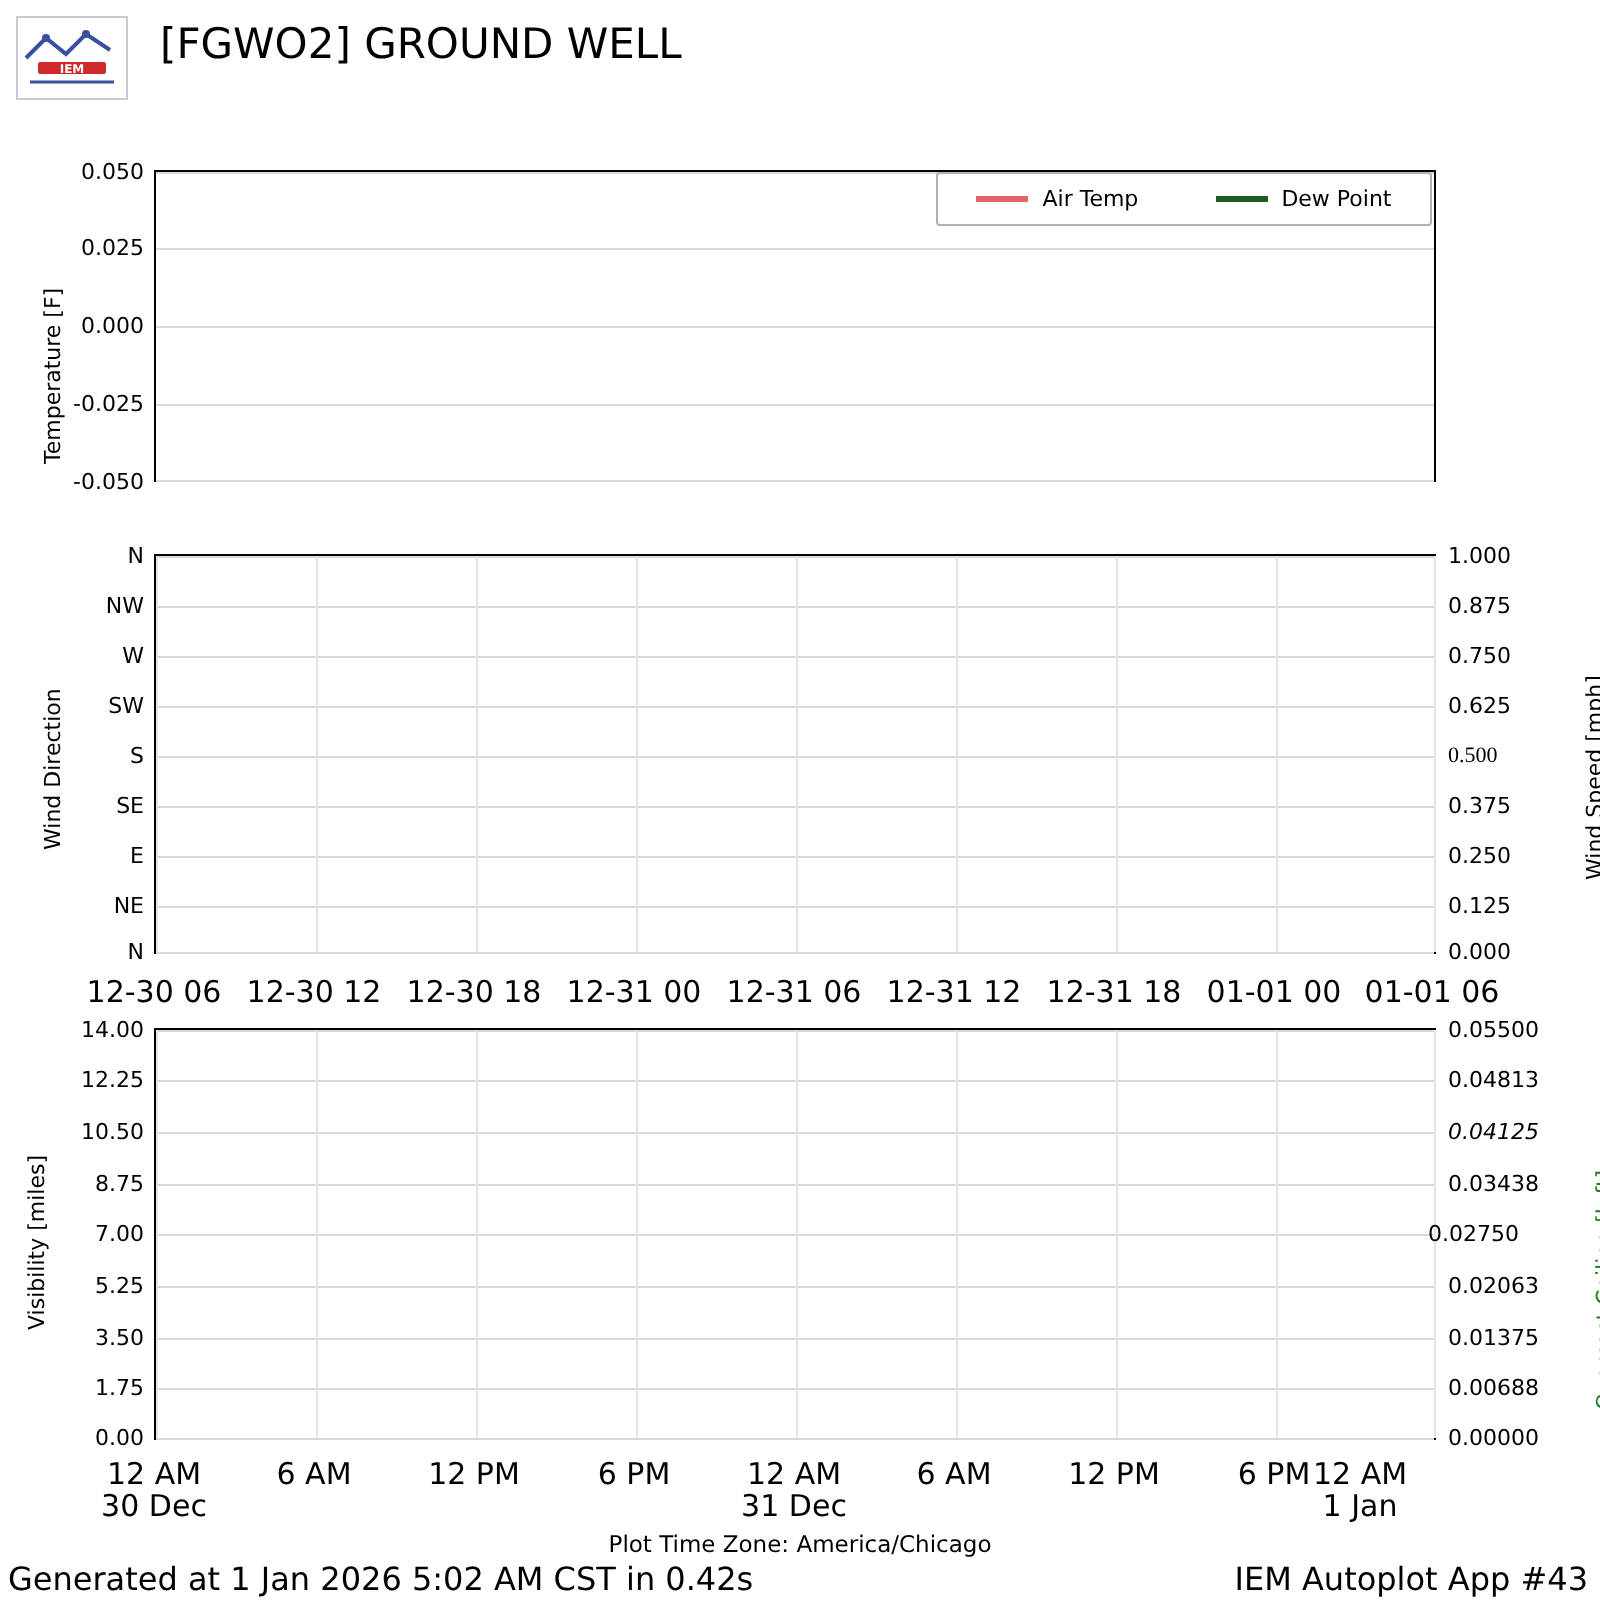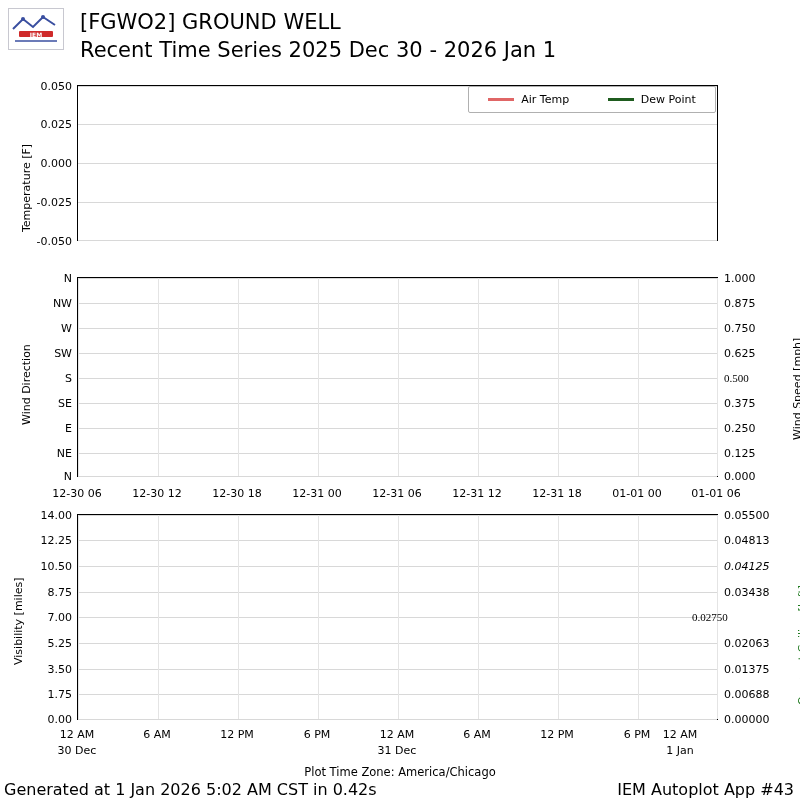--- a/index.html
+++ b/index.html
@@ -69,21 +69,21 @@
     font-size: 11px;
     text-align: right;
     white-space: nowrap;
     transform: translateY(-50%);
   }
   .ytick-label.right {
     text-align: left;
   }
   .xtick-label {
     position: absolute;
-    font-size: 11px;
+    font-size: 15px;
     text-align: center;
     white-space: nowrap;
     transform: translateX(-50%);
   }
   .axis-title {
     position: absolute;
     font-size: 11px;
     white-space: nowrap;
   }
   .rot-left {
@@ -140,21 +140,20 @@
       <path d="M4 20 L14 10 L24 18 L34 8 L46 16" stroke="#3a4fa0" stroke-width="2" fill="none"></path>
       <circle cx="14" cy="10" r="2" fill="#3a4fa0"></circle>
       <circle cx="34" cy="8" r="2" fill="#3a4fa0"></circle>
       <rect x="10" y="22" width="34" height="6" fill="#cf2a2a" rx="1"></rect>
       <text x="27" y="27.5" font-family="DejaVu Sans" font-size="6" fill="#ffffff" text-anchor="middle" font-weight="bold">IEM</text>
       <path d="M6 32 L48 32" stroke="#3a4fa0" stroke-width="1.5"></path>
     </svg>
   </div>
   <div id="title-block">
     <div class="title-line">[FGWO2] GROUND WELL</div>
-    <div class="title-line">Recent Time Series 2025 Dec 30 - 2026 Jan 1</div>
   </div>
 </div>
 
 <div class="panel" id="panel-temp" style="left:77px; top:85px; width:641px; height:156px;">
 
   <div class="gridline" style="top:0px;"></div>
   <div class="gridline" style="top:38px;"></div>
   <div class="gridline" style="top:77px;"></div>
   <div class="gridline" style="top:116px;"></div>
   <div class="gridline" style="top:154px;"></div>
@@ -263,21 +262,21 @@
 <div class="ytick-label" style="left:14px; top:617px; width:58px;">7.00</div>
 <div class="ytick-label" style="left:14px; top:643px; width:58px;">5.25</div>
 <div class="ytick-label" style="left:14px; top:669px; width:58px;">3.50</div>
 <div class="ytick-label" style="left:14px; top:694px; width:58px;">1.75</div>
 <div class="ytick-label" style="left:14px; top:719px; width:58px;">0.00</div>
 
 <div class="ytick-label right" style="left:724px; top:515px; width:70px;">0.05500</div>
 <div class="ytick-label right" style="left:724px; top:540px; width:70px;">0.04813</div>
 <div class="ytick-label right" style="left:724px; top:566px; width:70px;font-style:italic;">0.04125</div>
 <div class="ytick-label right" style="left:724px; top:592px; width:70px;">0.03438</div>
-<div class="ytick-label right" style="left:692px; top:617px; width:70px;font-family:Liberation Serif, serif;">0.02750</div>
+<div class="ytick-label right" style="left:714px; top:617px; width:70px;">0.02750</div>
 <div class="ytick-label right" style="left:724px; top:643px; width:70px;">0.02063</div>
 <div class="ytick-label right" style="left:724px; top:669px; width:70px;">0.01375</div>
 <div class="ytick-label right" style="left:724px; top:694px; width:70px;">0.00688</div>
 <div class="ytick-label right" style="left:724px; top:719px; width:70px;">0.00000</div>
 
 <div class="axis-title rot-left" style="left:12px; top:665px;">Visibility [miles]</div>
 <div class="axis-title rot-left" style="left:796px; top:705px; color:#1f7a1f;">Overcast Ceiling [k ft]</div>
 
 <div class="xtick-label" style="left:77px;  top:728px;">12 AM</div>
 <div class="xtick-label" style="left:77px;  top:744px;">30 Dec</div>

